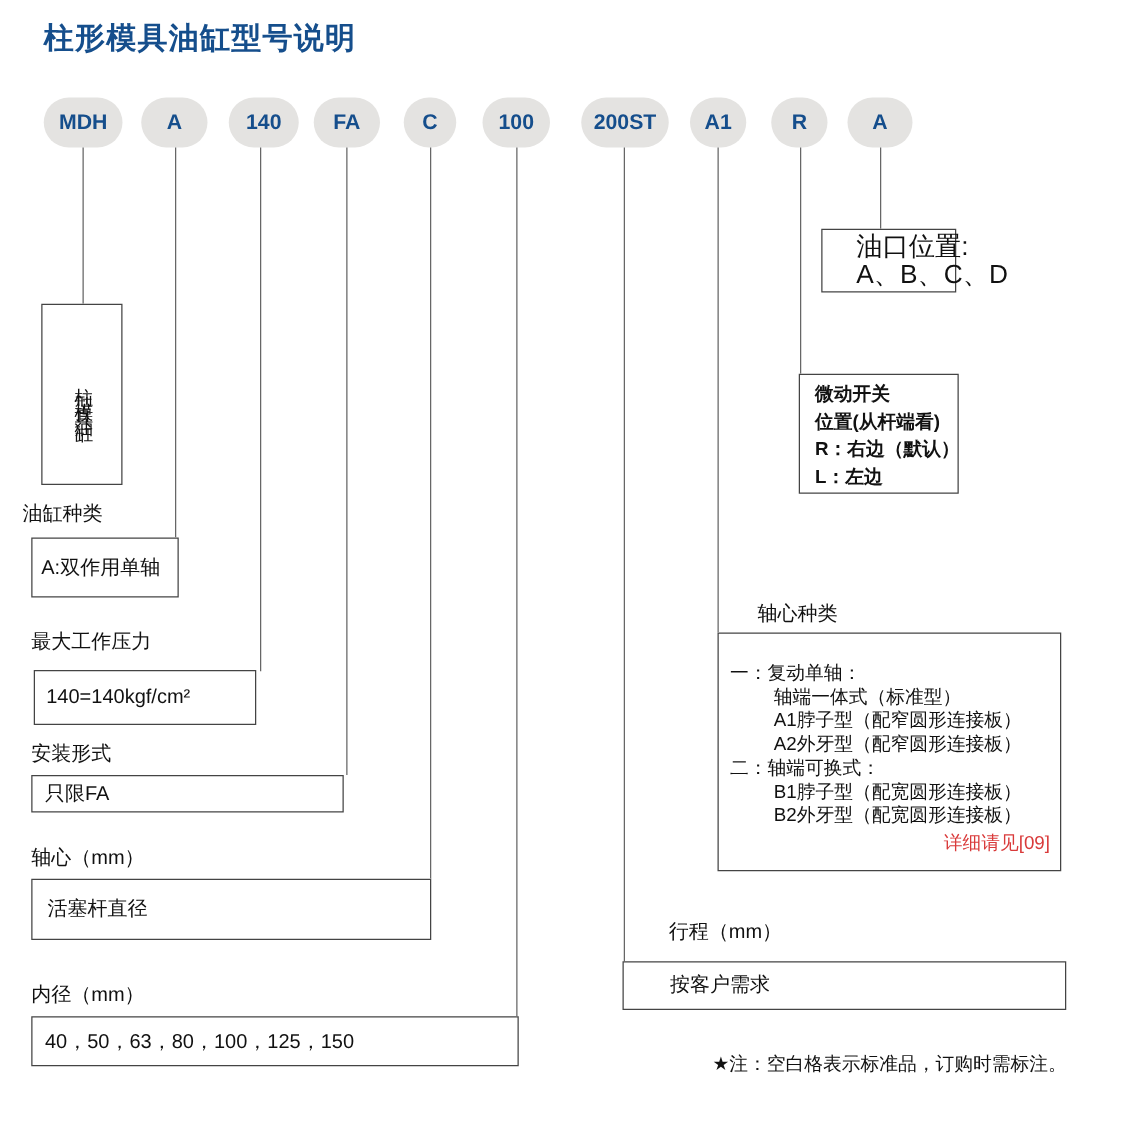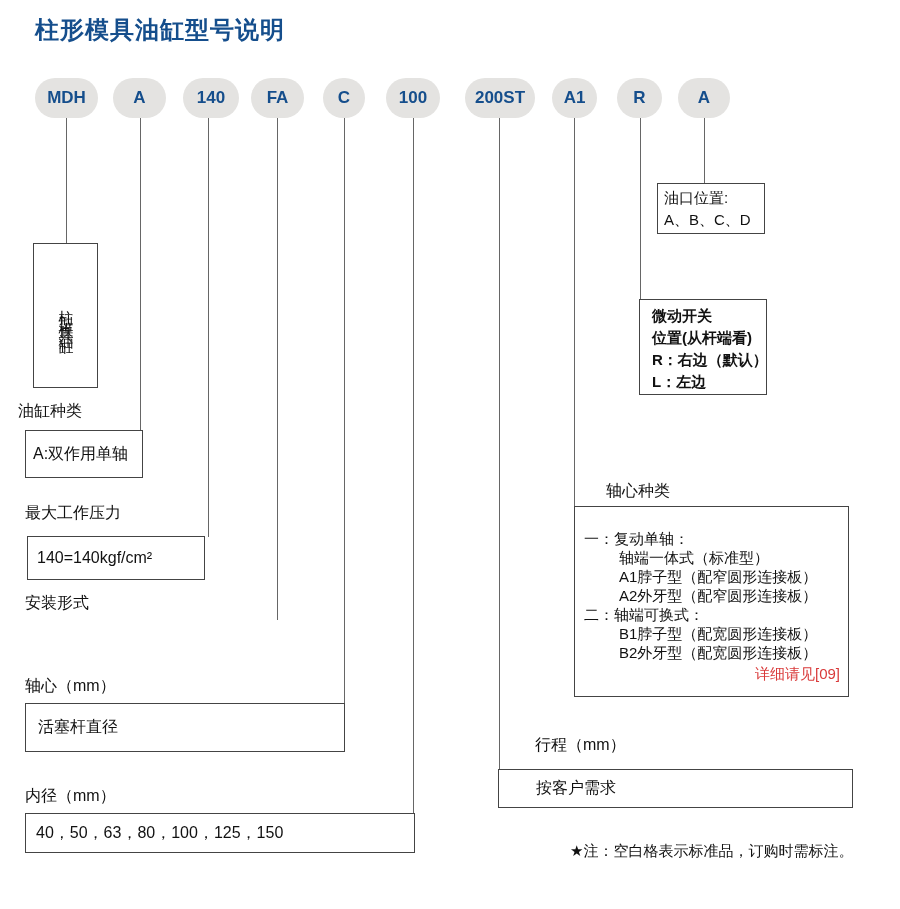--- a/index.html
+++ b/index.html
@@ -27,21 +27,21 @@
   .vcenter { display:flex; align-items:center; }
   .vtext-box { display:flex; align-items:center; justify-content:center; }
   .vtext { writing-mode:vertical-rl; text-orientation:upright; letter-spacing:6px; font-size:15px; }
   .shaft-line { font-size:15px; line-height:19px; padding-left:9px; white-space:nowrap; }
   .shaft-line.indent { padding-left:44px; }
   .shaft-note {
     position:absolute; right:8px; bottom:12px;
     color:#d93a3a; font-size:15px;
   }
   .switch-line { font-size:15px; line-height:22px; padding-left:12px; white-space:nowrap; }
-  .port-line { font-size:15px; line-height:22px; padding-left:6px; white-space:nowrap; }
+  .port-line { font-size:21px; line-height:22px; padding-left:6px; white-space:nowrap;margin-left:21px; }
   .footnote { position:absolute; left:570px; top:842px; font-size:15px; color:#111; white-space:nowrap; }
 </style>
 </head>
 <body>
 
 <div id="stage">
 
   <div class="title">柱形模具油缸型号说明</div>
 
   <div class="code-box" style="left:35px;width:63px;">MDH</div>
@@ -70,20 +70,21 @@
     <span class="vtext">柱型模具油缸</span>
   </div>
 
   <div class="label" style="left:18px;top:401px;">油缸种类</div>
   <div class="wbox vcenter" style="left:25px;top:430px;width:118px;height:48px;padding-left:7px;">A:双作用单轴</div>
 
   <div class="label" style="left:25px;top:503px;">最大工作压力</div>
   <div class="wbox vcenter" style="left:27px;top:536px;width:178px;height:44px;padding-left:9px;">140=140kgf/cm²</div>
 
   <div class="label" style="left:25px;top:593px;">安装形式</div>
+  <div class="wbox vcenter" style="left:25px;top:620px;width:250px;height:30px;padding-left:10px;">只限FA</div>
 
   <div class="label" style="left:25px;top:676px;">轴心（mm）</div>
   <div class="wbox vcenter" style="left:25px;top:703px;width:320px;height:49px;padding-left:12px;">活塞杆直径</div>
 
   <div class="label" style="left:25px;top:786px;">内径（mm）</div>
   <div class="wbox vcenter" style="left:25px;top:813px;width:390px;height:40px;padding-left:10px;">40，50，63，80，100，125，150</div>
 
   <div class="label" style="left:535px;top:735px;">行程（mm）</div>
   <div class="wbox vcenter" style="left:498px;top:769px;width:355px;height:39px;padding-left:37px;">按客户需求</div>
 

